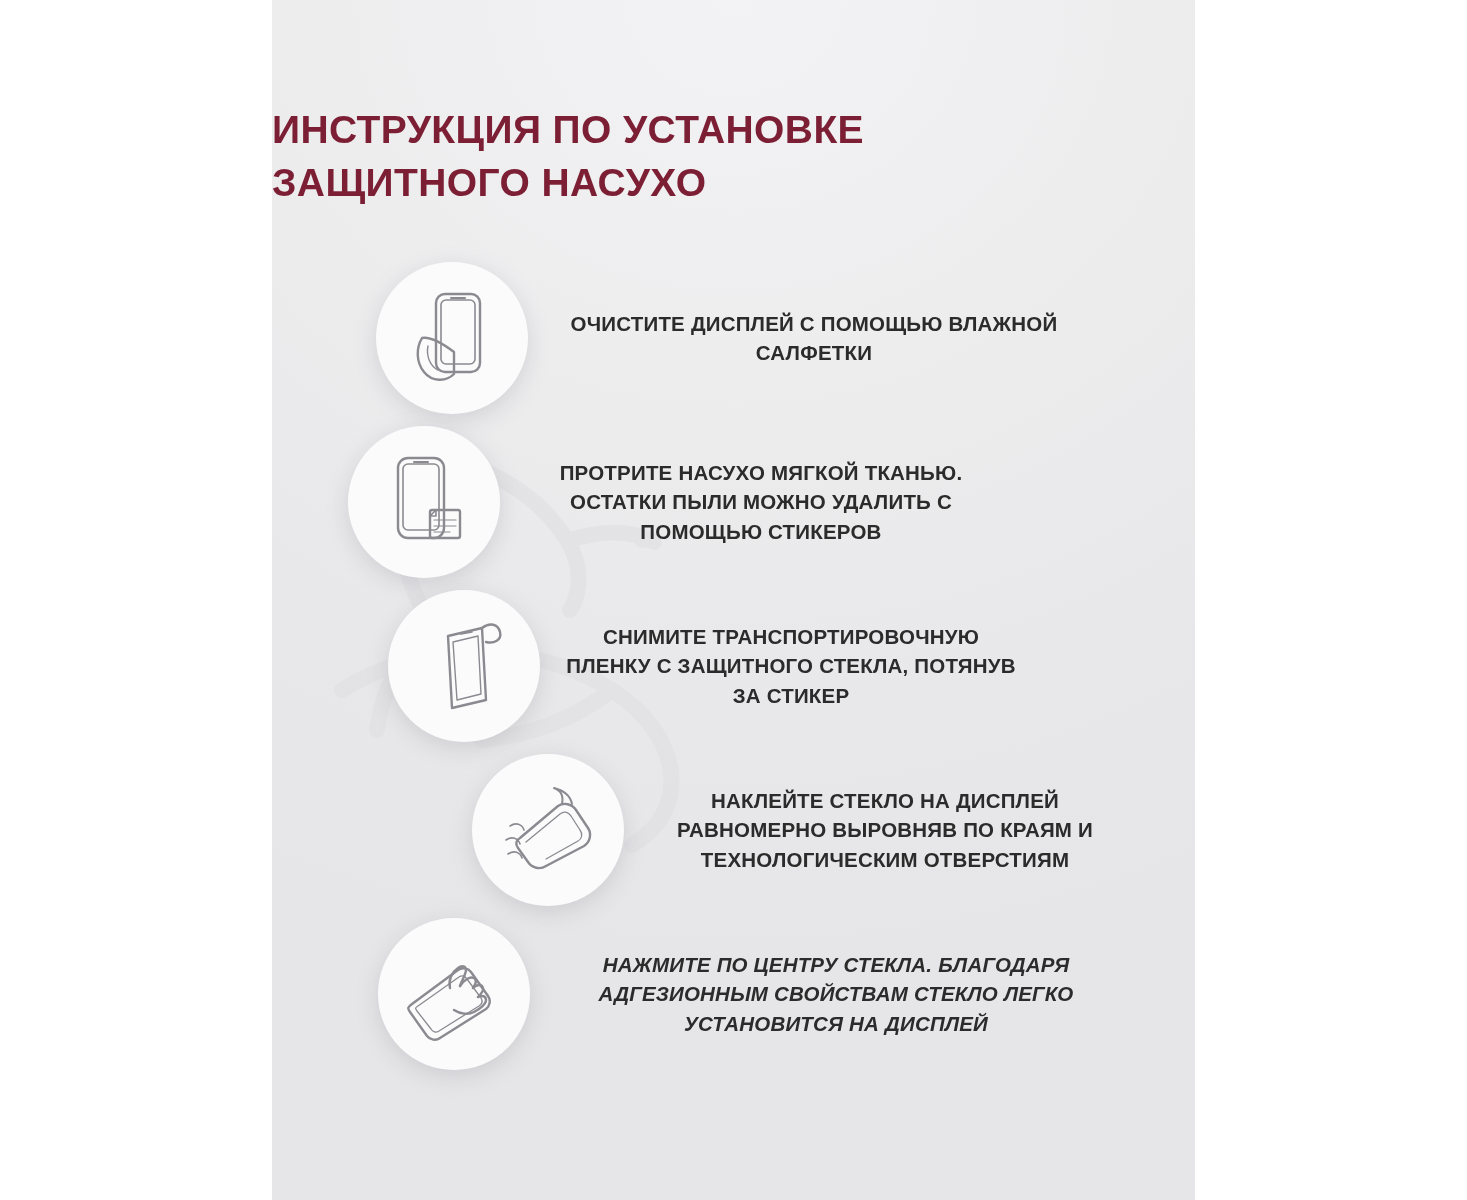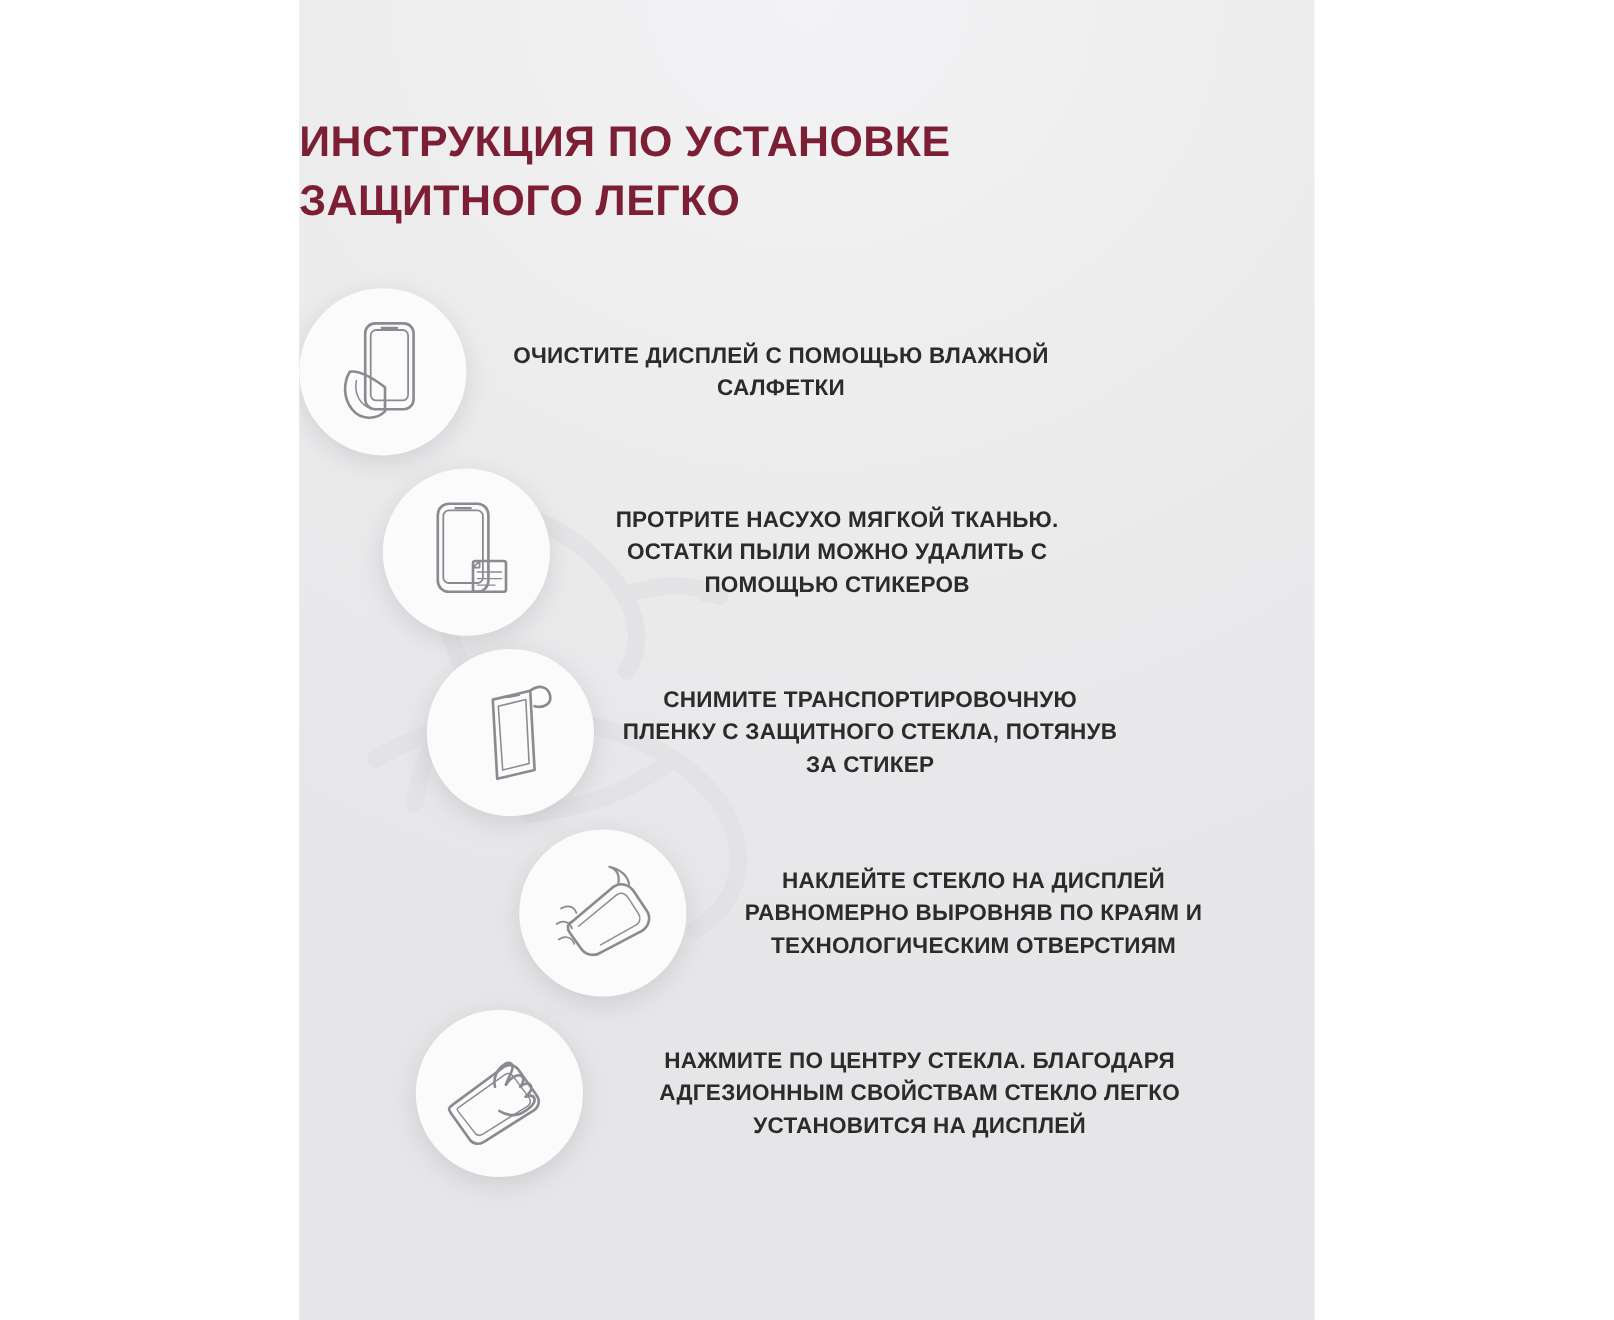--- a/index.html
+++ b/index.html
@@ -90,25 +90,25 @@
     font-size: 20.5px;
     line-height: 1.42;
     font-weight: bold;
     text-align: center;
     letter-spacing: 0.2px;
     padding-left: 26px;
     padding-right: 10px;
   }
 
   
-  .step-1 { padding-right: 56px; }
+  .step-1 { padding-left: 104px; padding-right: 56px; }
   .step-2 { padding-left: 76px; padding-right: 20px; }
   .step-3 { padding-left: 116px; padding-right: 14px; }
   .step-4 { padding-left: 200px; padding-right: 20px; }
-  .step-5 { padding-left: 106px; padding-right: 6px; }
+  .step-5 { padding-left: 106px; padding-right: 6px; font-style: italic; }
 
   .step-1 .step-text { max-width: 520px; }
   .step-2 .step-text { max-width: 470px; }
   .step-3 .step-text { max-width: 450px; }
   .step-4 .step-text { max-width: 470px; }
   .step-5 .step-text { max-width: 560px; }
 
   .icon svg { display: block; }
 </style>
 </head>
@@ -125,21 +125,21 @@
         <path d="M120 70 C 110 130, 120 190, 150 235"></path>
         <path d="M60 300 C 140 250, 250 250, 330 300 C 400 345, 410 420, 350 455"></path>
         <path d="M150 235 C 120 265, 100 300, 95 340"></path>
         <path d="M330 300 C 290 330, 250 345, 200 350"></path>
       </g>
       <circle cx="360" cy="150" r="8" fill="#dfdfe2"></circle>
     </svg>
 
     <div class="title">
       <div>ИНСТРУКЦИЯ ПО УСТАНОВКЕ</div>
-      <div>ЗАЩИТНОГО ЛЕГКО</div>
+      <div>ЗАЩИТНОГО НАСУХО</div>
     </div>
 
     <div class="steps">
 
       <div class="step step-1">
         <div class="bubble">
           <span class="icon">
             <svg width="100" height="104" viewBox="0 0 100 104" xmlns="http://www.w3.org/2000/svg">
               <g fill="none" stroke="#8a8a90" stroke-width="2.4" stroke-linecap="round" stroke-linejoin="round">
                 <rect x="34" y="8" width="44" height="78" rx="9"></rect>

